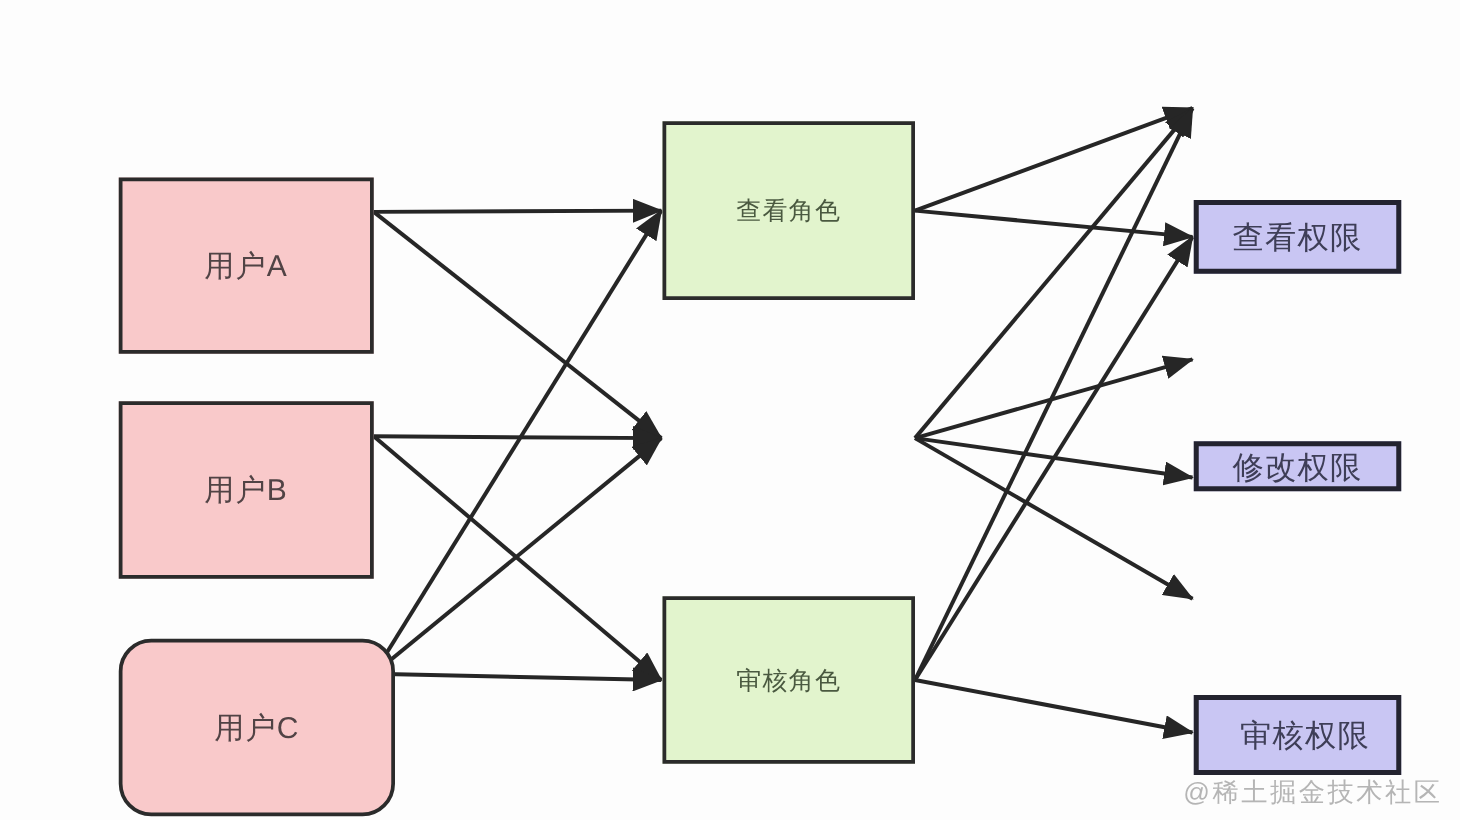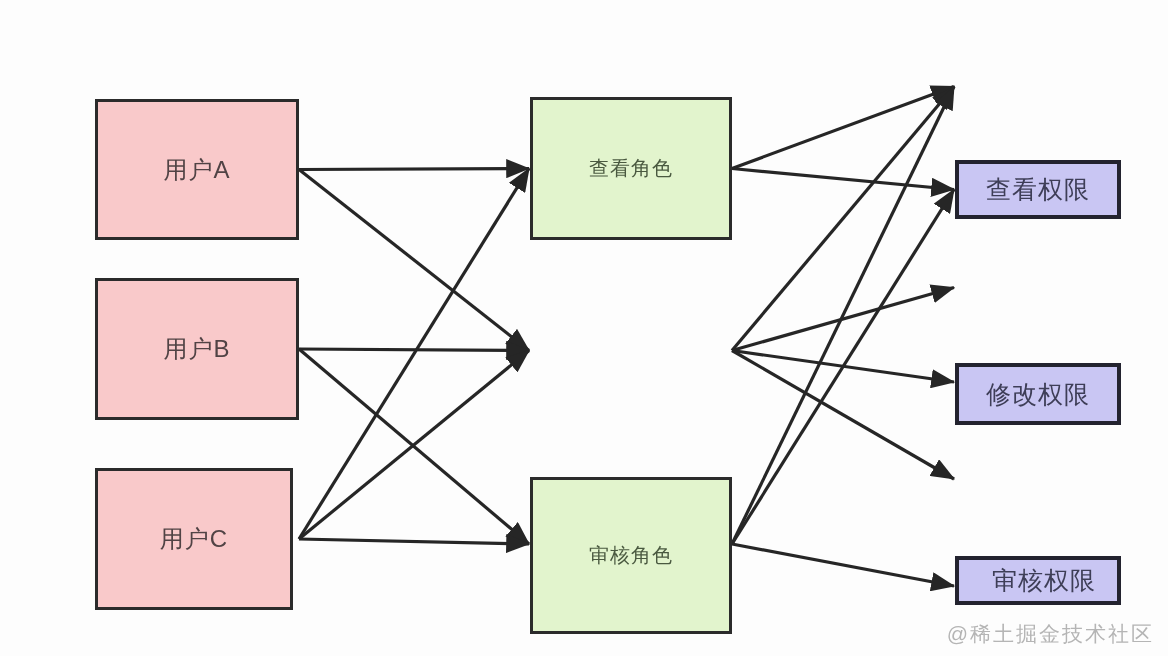--- a/index.html
+++ b/index.html
@@ -25,46 +25,47 @@
     display: flex; align-items: center; justify-content: center;
     text-align: center;
     letter-spacing: 1px;
   }
   .node .node-label { display: block; }
   .node.user {
     background: var(--user-fill, #f9c9ca);
     border: 3px solid var(--user-border, #2b2b2b);
     color: var(--user-text, #514345);
     font-size: 24px;
+    margin-top: 43px;
   }
   .node.role {
     background: var(--role-fill, #e2f4cd);
     border: 3px solid var(--role-border, #2b2b2b);
     color: var(--role-text, #4a5940);
     font-size: 20px;
   }
   .node.perm {
     background: var(--perm-fill, #c9c6f3);
     border: 4px solid var(--perm-border, #23232f);
     color: var(--perm-text, #3e3e57);
     font-size: 25px;
   }
   
   #n-userA     { left:  95px; top:  99px; width: 204px; height: 141px; }
   #n-userB     { left:  95px; top: 278px; width: 204px; height: 142px; }
-  #n-userC     { left:  95px; top: 468px; width: 198px; height: 142px; }
+  #n-userC     { left:  95px; top: 468px; width: 221px; height: 142px; border-radius: 26px; }
   #n-roleView  { left: 530px; top:  97px; width: 202px; height: 143px; }
   #n-roleEdit  { left: 530px; top: 280px; width: 202px; height: 141px; }
-  #n-roleAudit { left: 530px; top: 477px; width: 202px; height: 157px; font-family: Liberation Serif, serif; }
+  #n-roleAudit { left: 530px; top: 477px; width: 202px; height: 134px; font-family: Liberation Serif, serif; }
   #n-permMenu   { left: 955px; top:  57px; width: 166px; height: 59px; }
   #n-permView   { left: 955px; top: 160px; width: 166px; height: 59px; }
   #n-permAdd    { left: 955px; top: 258px; width: 166px; height: 59px; }
-  #n-permModify { left: 955px; top: 363px; width: 166px; height: 62px; }
+  #n-permModify { left: 955px; top: 353px; width: 166px; height: 40px; }
   #n-permDelete { left: 955px; top: 450px; width: 166px; height: 58px; }
-  #n-permAudit  { left: 955px; top: 556px; width: 166px; height: 49px; padding-left: 12px; }
+  #n-permAudit  { left: 955px; top: 556px; width: 166px; height: 64px; padding-left: 12px; }
   #watermark {
     position: absolute;
     right: 14px; bottom: 8px;
     font-size: 21px;
     letter-spacing: 2px;
     color: var(--watermark-text, #b5b5b5);
     white-space: nowrap;
   }
 </style>
 </head>

